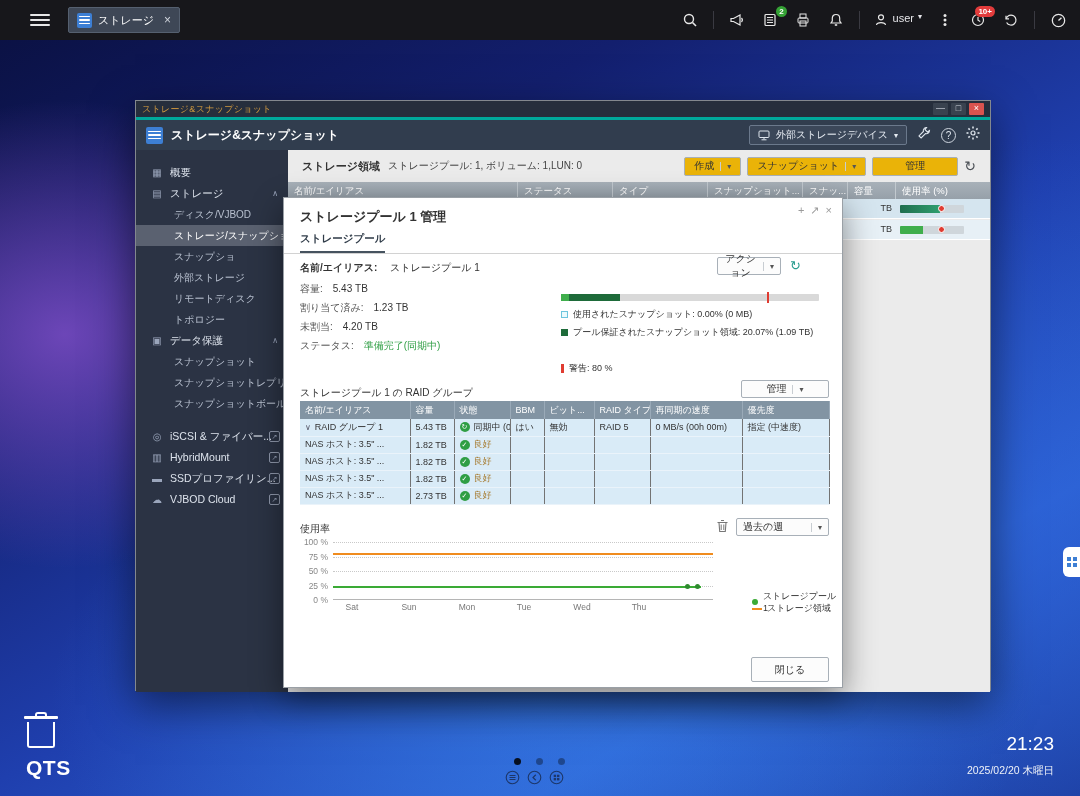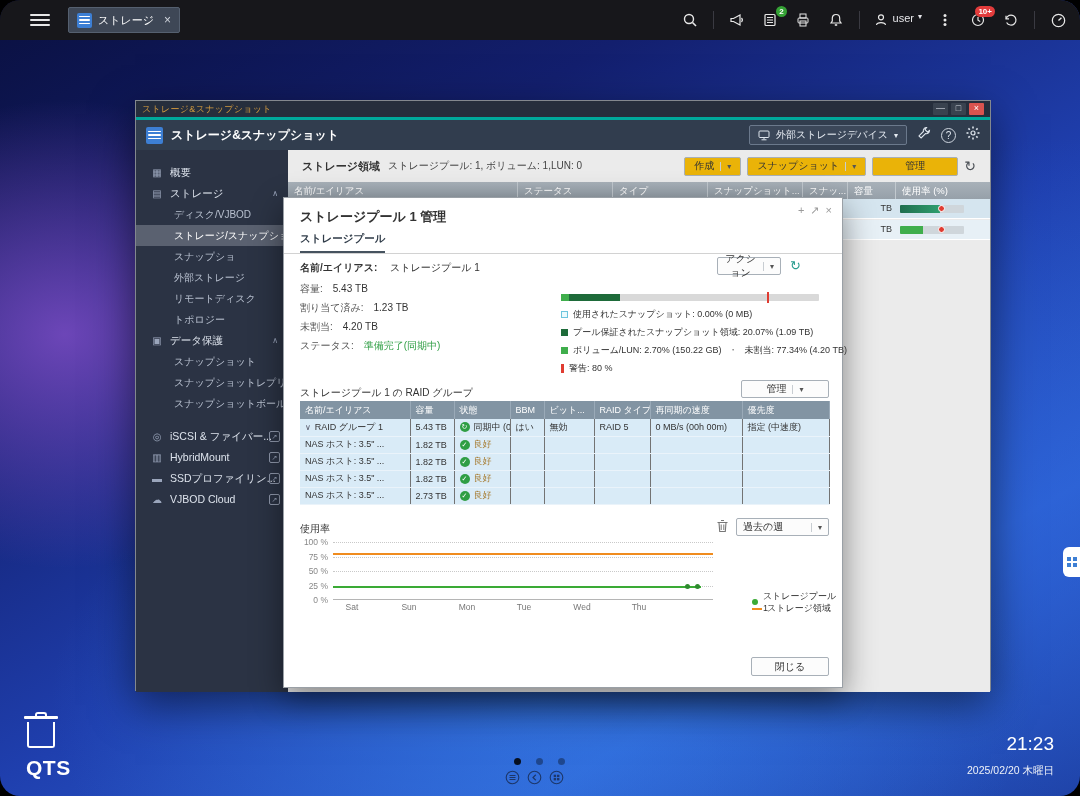--- a/index.html
+++ b/index.html
@@ -3,21 +3,21 @@
 <meta charset="utf-8">
 <style>
   *{box-sizing:border-box;margin:0;padding:0}
   html,body{background:#000}
   .stage{position:relative;width:1080px;height:796px;overflow:hidden;
     font-family:"Liberation Sans",sans-serif;
     background:
       radial-gradient(420px 360px at 6% 42%, rgba(124,77,197,.85), rgba(124,77,197,0) 65%),
       radial-gradient(700px 420px at 50% 88%, rgba(56,130,236,.55), rgba(56,130,236,0) 70%),
       radial-gradient(900px 600px at 96% 70%, rgba(45,100,220,.5), rgba(45,100,220,0) 70%),
-      linear-gradient(150deg,#0a1040 0%,#131f6e 28%,#1f3fae 55%,#2d62d2 78%,#1b3a9a 100%); border-radius: 20px;}
+      linear-gradient(150deg,#0a1040 0%,#131f6e 28%,#1f3fae 55%,#2d62d2 78%,#1b3a9a 100%);}
   
   .taskbar{position:absolute;left:0;top:0;width:1080px;height:40px;background:#17171b;z-index:50;display:flex;align-items:center}
   .tb-burger{margin-left:30px;width:20px;cursor:pointer}
   .tb-burger div{height:2px;background:#e8e8e8;margin:3px 0;border-radius:1px}
   .app-tab{margin-left:18px;height:26px;background:#3e4756;border:1px solid #556070;border-radius:2px;display:flex;align-items:center;padding:0 8px;gap:6px;color:#fff;font-size:11px}
   .app-ic{width:15px;height:15px;background:#3d7fd4;border-radius:2px;display:inline-flex;flex-direction:column;justify-content:center;gap:2px;padding:0 2px}
   .app-ic i{display:block;height:1.5px;background:#fff;border-radius:1px}
   .tab-x{color:#cfd4dc;font-size:12px;margin-left:4px;cursor:pointer}
   .tb-right{margin-left:auto;margin-right:12px;display:flex;align-items:center;gap:13px;height:40px}
   .tbi{position:relative;display:inline-flex;align-items:center;justify-content:center;width:20px;height:20px;cursor:pointer}
@@ -392,26 +392,20 @@
       <span class="pmark"></span>
     </div>
     <div class="lg" style="top:110px">
         <span class="sq cy"></span>
         <span>使用されたスナップショット: 0.00% (0 MB)</span>
       </div>
     <div class="lg" style="top:128px">
         <span class="sq dg"></span>
         <span>プール保証されたスナップショット領域: 20.07% (1.09 TB)</span>
       </div>
-    <div class="lg" style="top:146px">
-        <span class="sq gr"></span>
-        <span>ボリューム/LUN: 2.70% (150.22 GB)</span>
-        <span class="sep">・</span>
-        <span>未割当: 77.34% (4.20 TB)</span>
-      </div>
     <div class="lg" style="top:164px">
         <span class="wbar"></span>
         <span>警告: 80 %</span>
       </div>
 
     <span class="rlabel">ストレージプール 1 の RAID グループ</span>
     <button class="dbtn" style="left:457px;top:182px;width:88px">
       <span>管理</span>
       <span class="dd">▾</span>
     </button>
@@ -552,21 +546,21 @@
     </div>
     <div class="cleg" style="left:468px;top:392px">
         <span class="dot"></span>
         <span>ストレージプール 1</span>
       </div>
     <div class="cleg" style="left:468px;top:404px">
         <span class="dash"></span>
         <span>ストレージ領域</span>
       </div>
 
-    <button class="dbtn" style="left:467px;top:459px;width:78px;height:19px">
+    <button class="dbtn" style="left:467px;top:459px;width:78px;height:25px">
         <span>閉じる</span>
       </button>
   </div>
 
   <div class="trash">
     <div class="t-handle"></div>
     <div class="t-lid"></div>
     <div class="t-body"></div>
   </div>
   <div class="qts">QTS</div>

